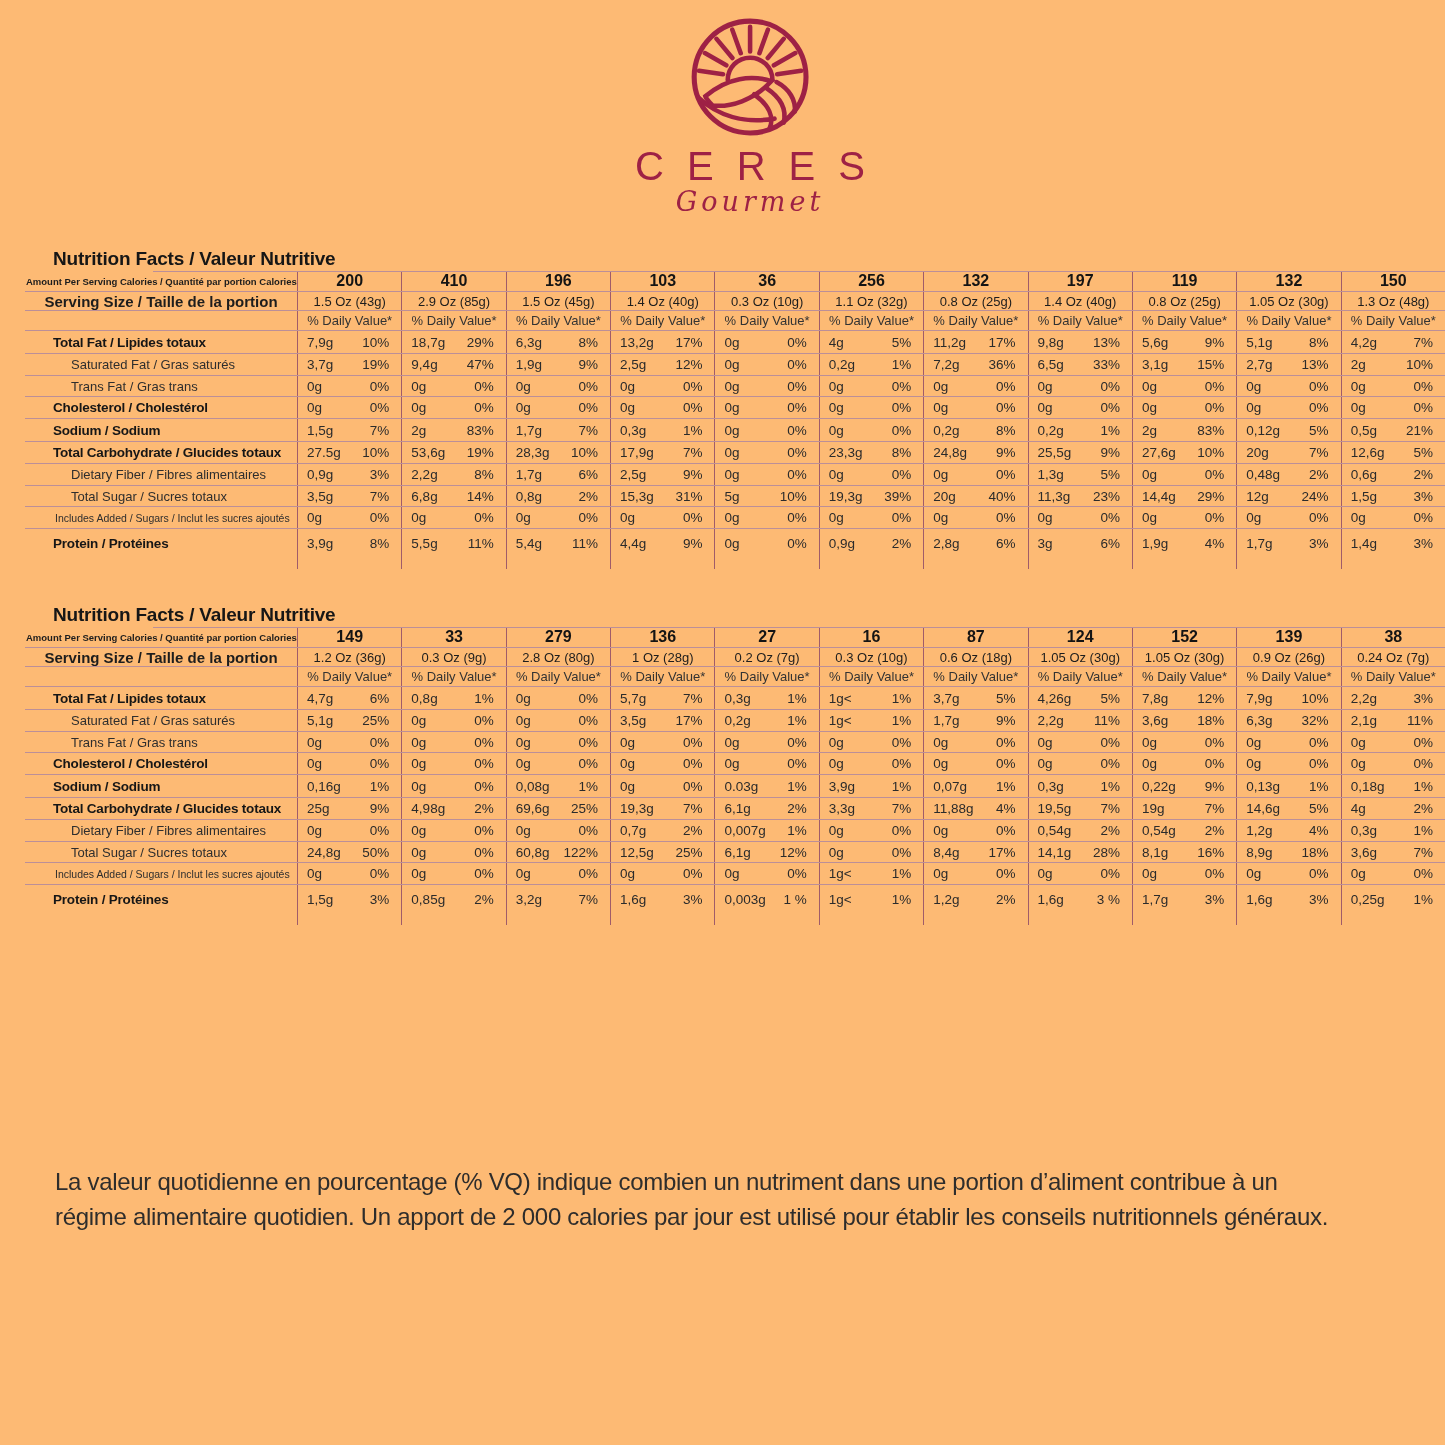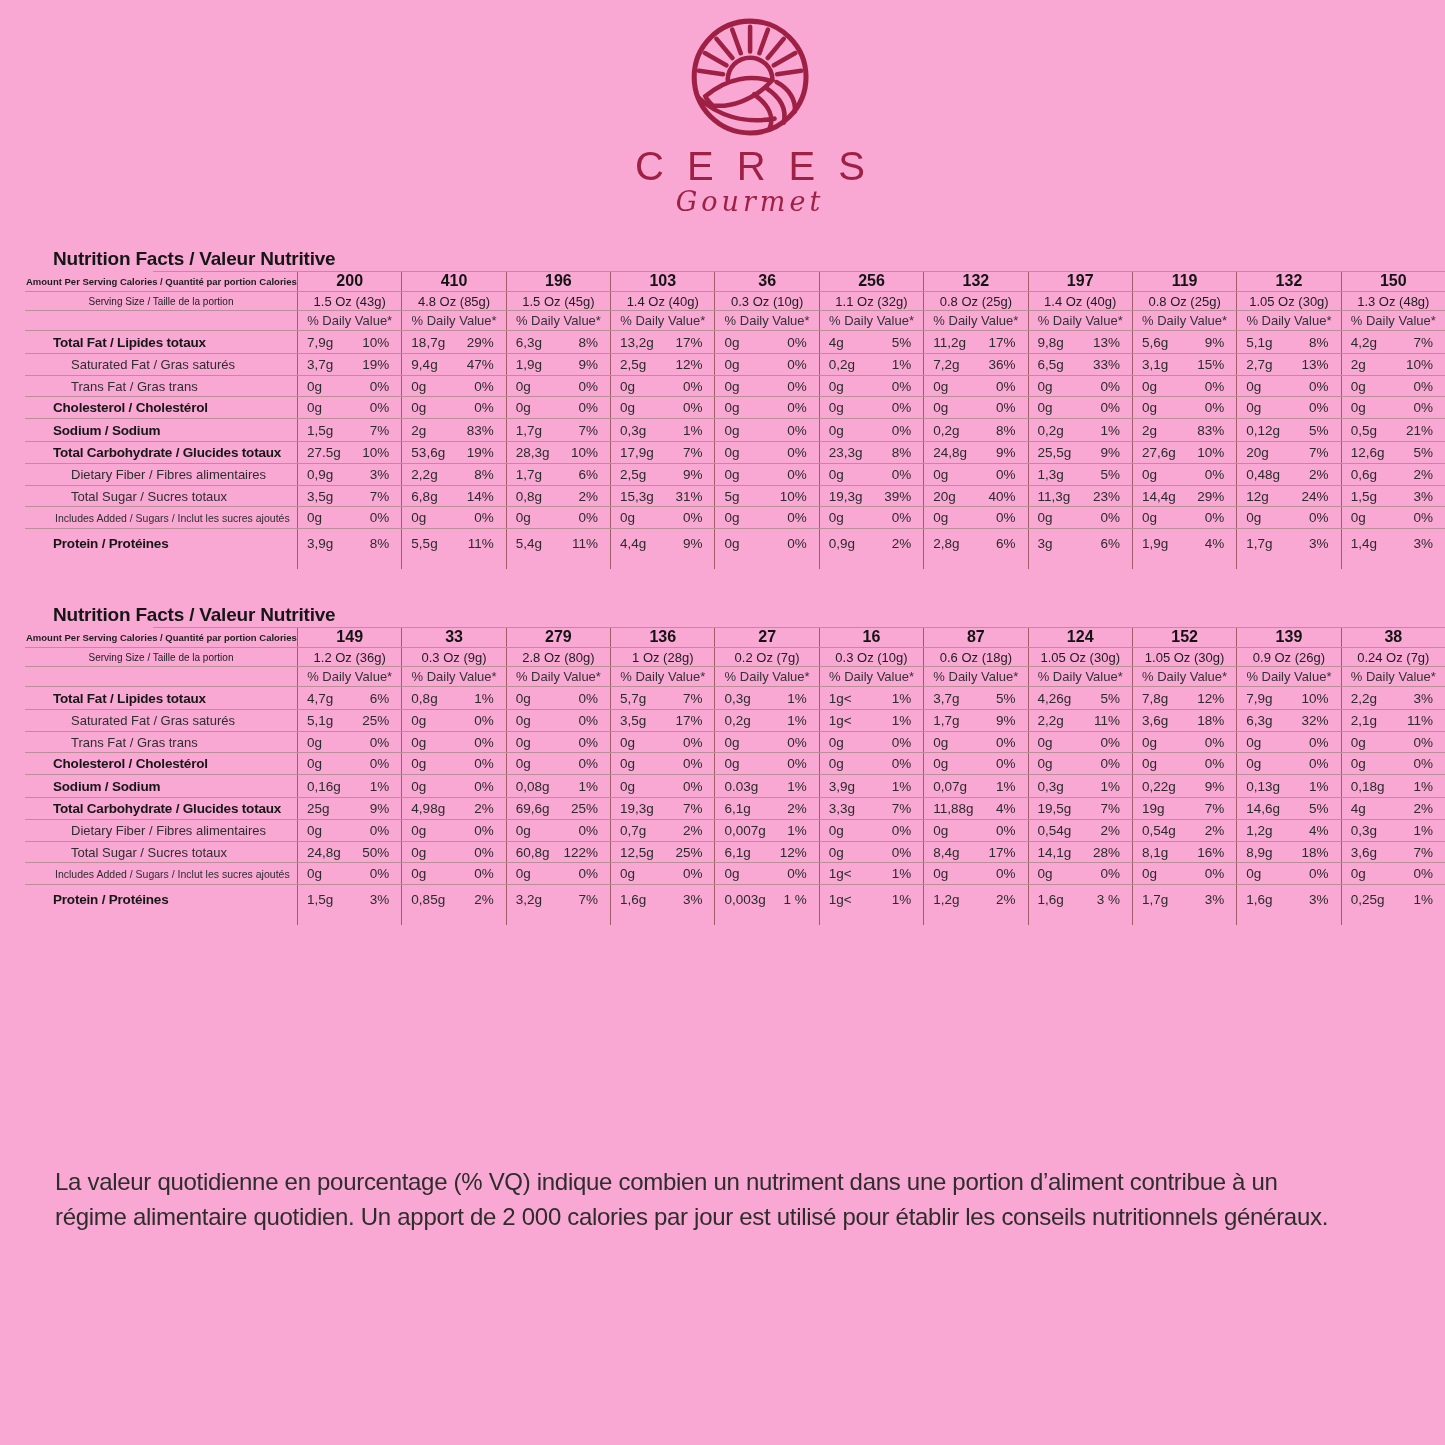--- a/index.html
+++ b/index.html
@@ -3,42 +3,42 @@
 <meta charset="utf-8">
 <style>
   :root{
     --brand:#9e2145;
     --vline:#a05c69;
     --hline:#bb8f98;
     --ink:#2a2a2a;
   }
   html,body{margin:0;padding:0;background:#fff;}
   #page{
-    position:relative;width:1445px;height:1445px;margin:0 auto;background:#f9a8d4;
+    position:relative;width:1445px;height:1445px;margin:0 auto;background:#fdba74;
     font-family:"Liberation Sans",sans-serif;color:var(--ink);overflow:hidden;
   }
   
   .brandwrap{position:absolute;top:16px;left:750px;transform:translateX(-50%);
     display:flex;flex-direction:column;align-items:center;}
   .brandlogo{display:block;}
   .brandname{font-size:40px;font-weight:500;letter-spacing:23px;margin-left:23px;
     color:var(--brand);margin-top:8px;line-height:1;}
   .brandsub{font-family:"DejaVu Serif",serif;font-style:italic;font-size:27px;
     color:var(--brand);margin-top:2px;letter-spacing:4px;line-height:1;}
   
   .ttitle{position:absolute;font-size:19px;font-weight:bold;color:#161616;letter-spacing:-0.2px;}
   .tgrid{position:absolute;width:1420px;}
   .tgrid::before{content:"";position:absolute;top:0;left:128px;right:0;height:1px;background:var(--hline);}
   .trow{display:grid;grid-template-columns:272px repeat(11,1fr);
     border-bottom:1px solid var(--hline);box-sizing:border-box;}
   .trow.last{border-bottom:none;}
   .lcell{display:flex;align-items:center;box-sizing:border-box;min-width:0;}
   .dcell{display:flex;align-items:center;border-left:1px solid var(--vline);box-sizing:border-box;min-width:0;}
   .amt{font-size:9.5px;font-weight:bold;white-space:nowrap;overflow:hidden;color:#1d1d1d;padding-left:1px;}
-  .serv{font-size:10px;font-weight:normal;justify-content:center;color:#1d1d1d;}
+  .serv{font-size:15px;font-weight:bold;justify-content:center;color:#1d1d1d;}
   .n-bold{font-weight:bold;font-size:13.5px;padding-left:28px;letter-spacing:-0.2px;white-space:nowrap;color:#161616;}
   .n-indent{font-size:13px;padding-left:46px;white-space:nowrap;color:#2e2e2e;}
   .n-small{font-size:10.5px;padding-left:30px;white-space:nowrap;color:#2e2e2e;}
   .ccell{justify-content:center;font-weight:bold;font-size:16px;color:#141414;}
   .scell{justify-content:center;font-size:13px;color:#1d1d1d;}
   .dvcell{justify-content:center;font-size:13px;color:#333;}
   .vcell{justify-content:space-between;font-size:13.5px;color:#2b2b2b;}
   .vcell .val{padding-left:9px;white-space:nowrap;}
   .vcell .pct{padding-right:12px;white-space:nowrap;}
   .trow.last .lcell,.trow.last .dcell{align-items:flex-start;padding-top:7px;}
@@ -79,21 +79,21 @@
         <div class="dcell ccell">256</div>
         <div class="dcell ccell">132</div>
         <div class="dcell ccell">197</div>
         <div class="dcell ccell">119</div>
         <div class="dcell ccell">132</div>
         <div class="dcell ccell">150</div>
       </div>
       <div class="trow" style="height: 19px;">
         <div class="lcell serv">Serving Size / Taille de la portion</div>
         <div class="dcell scell">1.5 Oz (43g)</div>
-        <div class="dcell scell">4.8 Oz (85g)</div>
+        <div class="dcell scell">2.9 Oz (85g)</div>
         <div class="dcell scell">1.5 Oz (45g)</div>
         <div class="dcell scell">1.4 Oz (40g)</div>
         <div class="dcell scell">0.3 Oz (10g)</div>
         <div class="dcell scell">1.1 Oz (32g)</div>
         <div class="dcell scell">0.8 Oz (25g)</div>
         <div class="dcell scell">1.4 Oz (40g)</div>
         <div class="dcell scell">0.8 Oz (25g)</div>
         <div class="dcell scell">1.05 Oz (30g)</div>
         <div class="dcell scell">1.3 Oz (48g)</div>
       </div>

